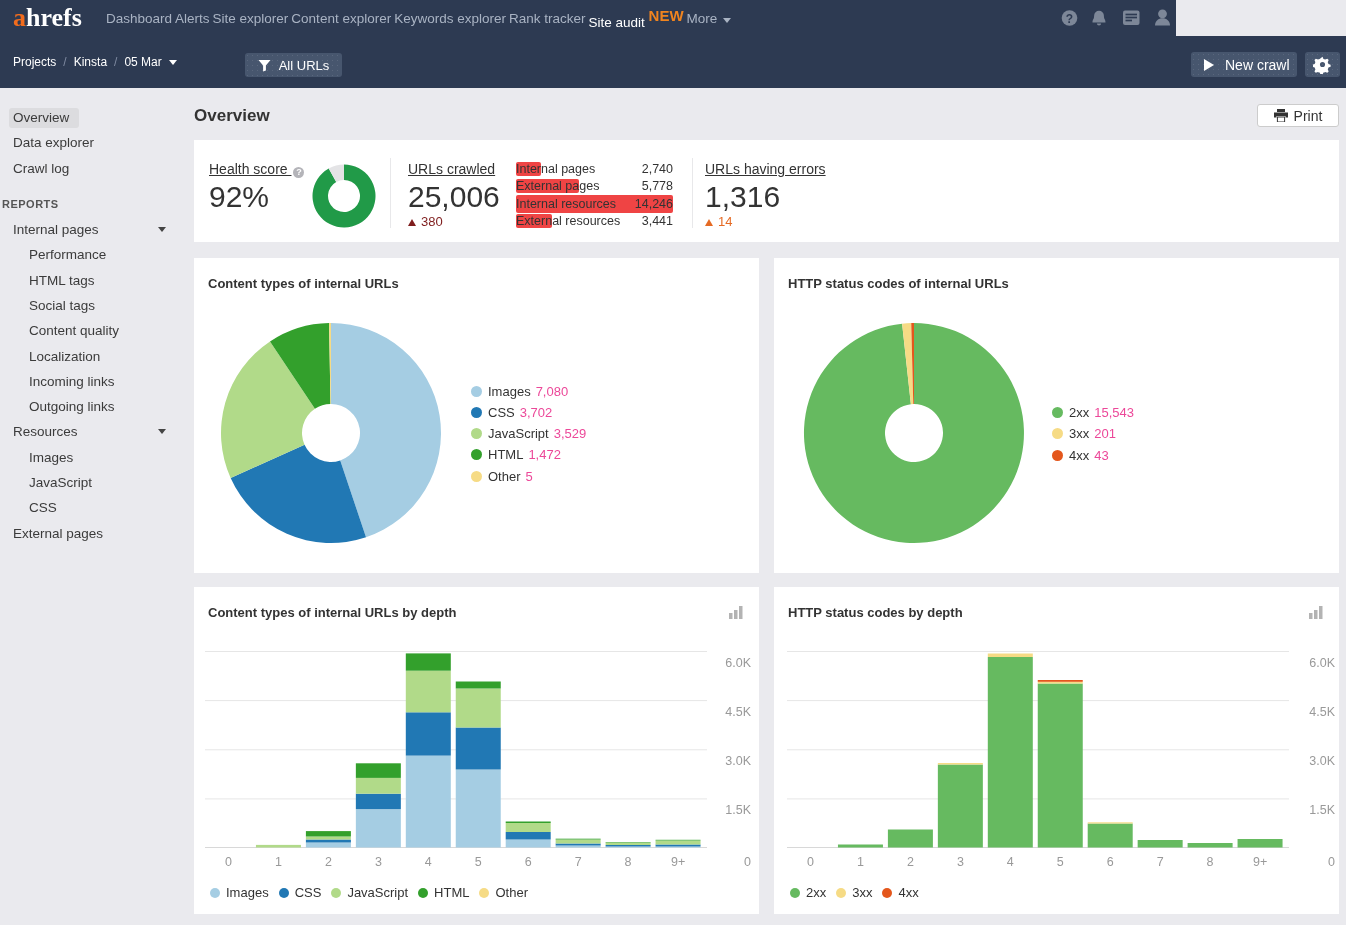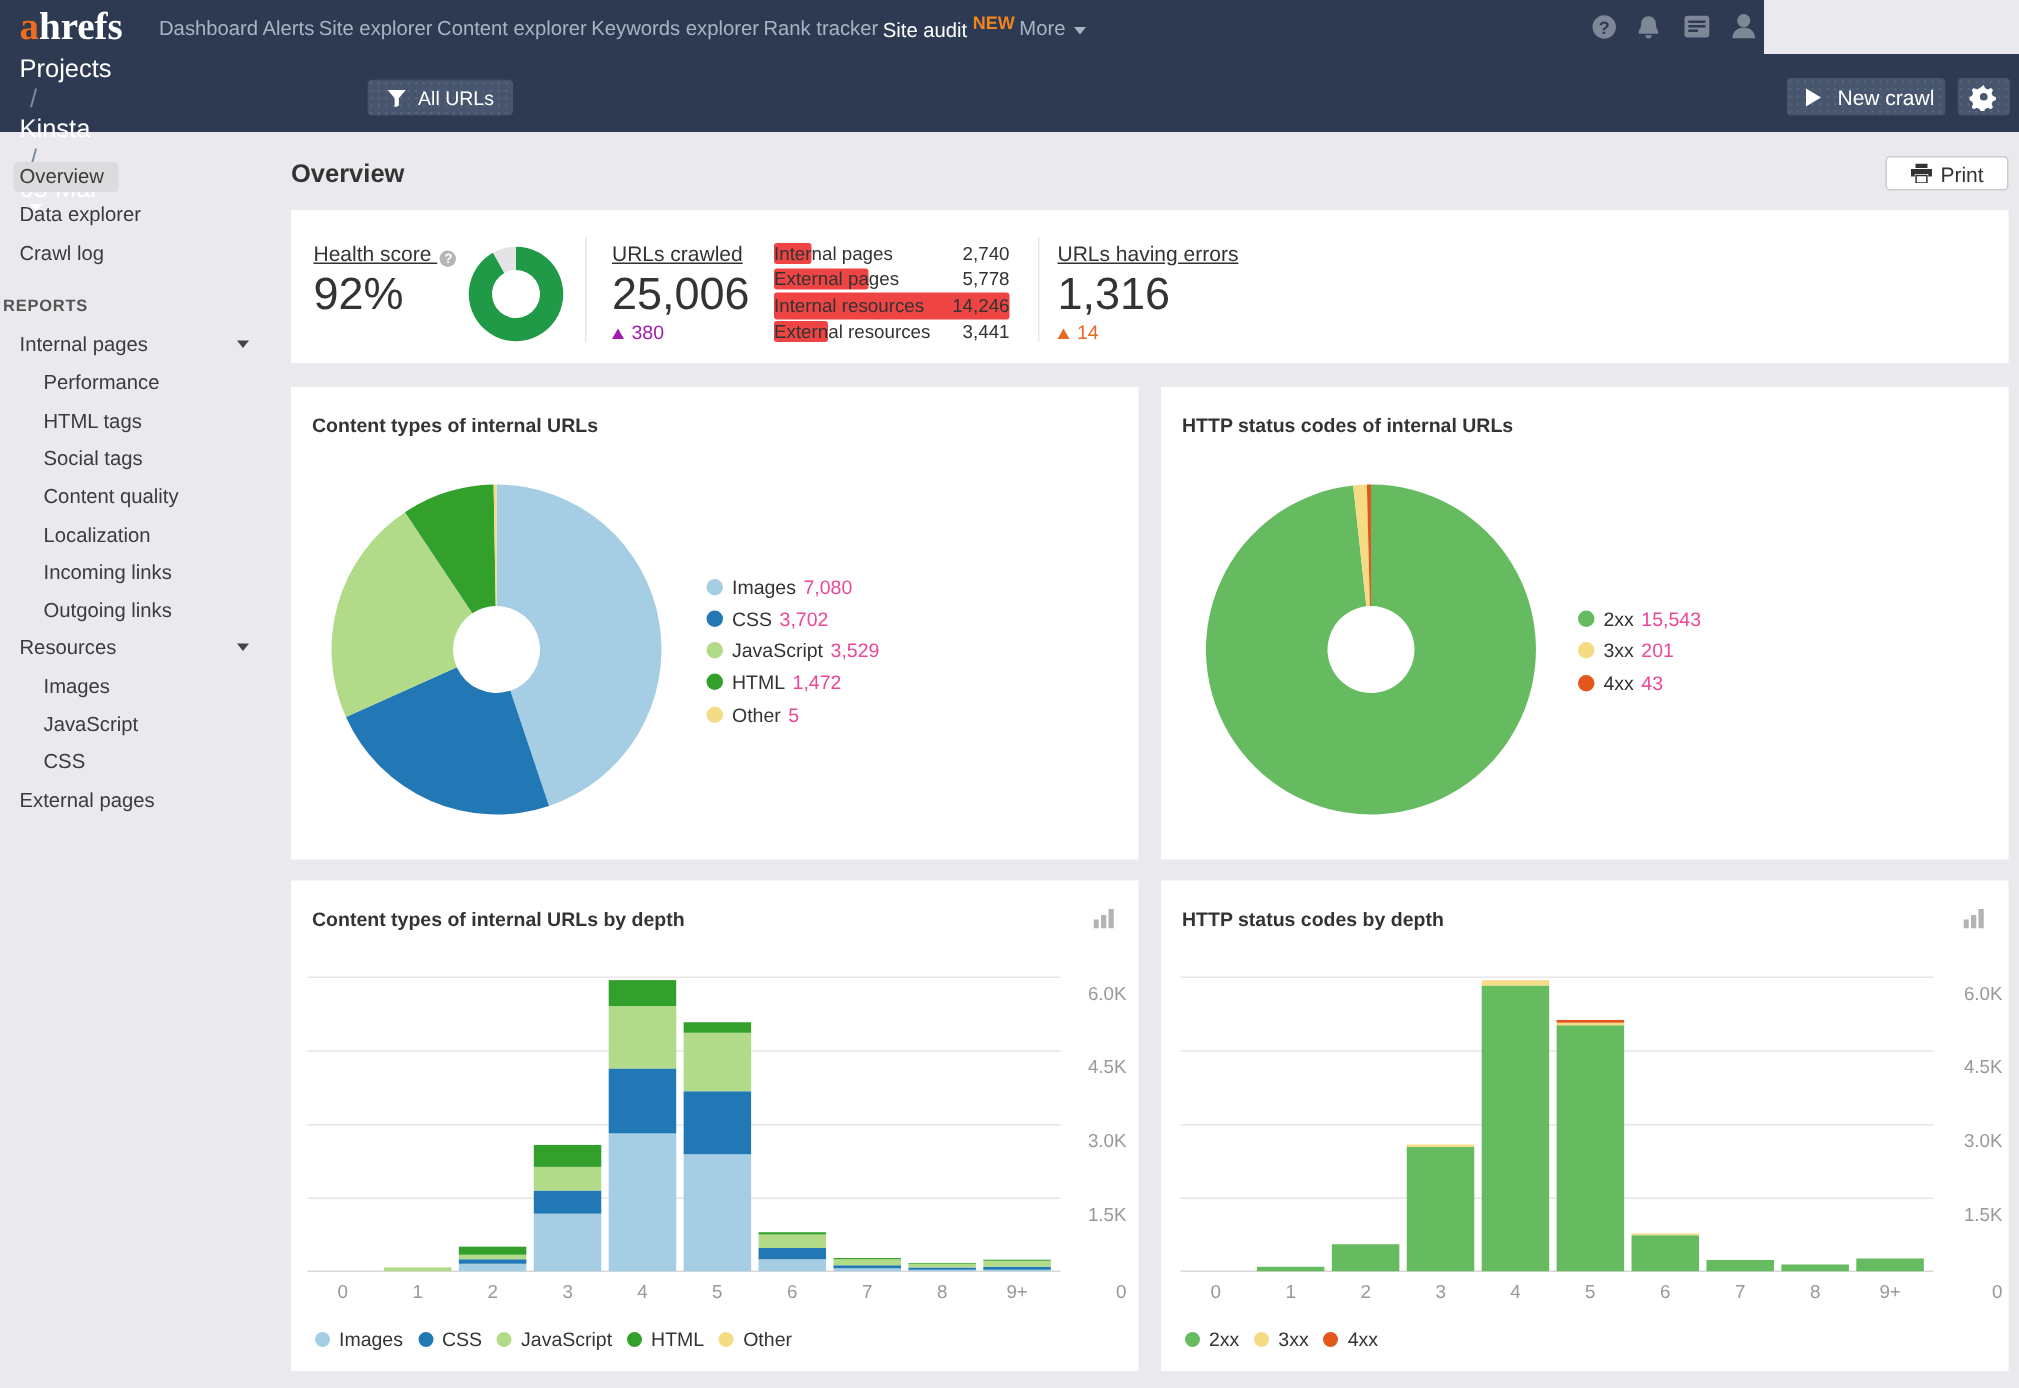--- a/index.html
+++ b/index.html
@@ -5,21 +5,21 @@
   font-family:"Liberation Sans", sans-serif; }
 .abs { position:absolute; }
 #topnav { position:absolute; left:0; top:0; width:1176px; height:36px; background:#2d3a52; }
 #subnav { position:absolute; left:0; top:36px; width:1346px; height:52px; background:#2d3a52; }
 .logo { position:absolute; left:13px; top:3px; font-size:26px; font-weight:bold; color:#fff;
   font-family:"Liberation Serif", serif; letter-spacing:0px; }
 .logo .a { color:#f26c1d; }
 .menu { position:absolute; top:0; height:36px; display:flex; align-items:center; color:#a9b3c3; font-size:13.5px; }
 .menu span { display:inline-block; }
 .navicons { position:absolute; top:0; right:0; height:36px; display:flex; align-items:center; }
-.bc { position:absolute; left:13px; top:0; height:52px; display:flex; align-items:flex-start; color:#fff; font-size:17px;flex-direction:column; }
+.bc { position:absolute; left:13px; top:0; height:52px; display:flex; align-items:center; color:#fff; font-size:12px; }
 .bc .sep { color:#7e89a0; margin:0 7px; }
 .btn-dark { background:#47566e; color:#fff; border-radius:3px;
   background-image:radial-gradient(rgba(255,255,255,0.10) 0.9px, transparent 1px);
   background-size:5px 5px; }
 .caret { display:inline-block; width:0; height:0; border-left:4.5px solid transparent;
   border-right:4.5px solid transparent; border-top:5px solid #fff; margin-left:7px; }
 .caret.gray { border-top-color:#b9c1cd; }
 .card { position:absolute; background:#fff; }
 .ctitle { position:absolute; left:14px; top:18px; font-size:13px; font-weight:bold; color:#333; }
 .biglabel { font-size:14px; color:#333;text-decoration:underline; }
@@ -46,21 +46,21 @@
 <body>
 <div id="topnav">
   <div class="logo"><span class="a">a</span>hrefs</div>
   <div class="menu" style="left:106px; gap:3px;">
     <span>Dashboard</span>
       <span>Alerts</span>
       <span>Site explorer</span>
       <span>Content explorer</span>
     <span>Keywords explorer</span>
       <span>Rank tracker</span>
-    <span style="color:#fff;">Site audit&nbsp;<sup style="color:#f0841f; font-size:12px; font-weight:bold;">NEW</sup></span>
+    <span style="color:#fff;">Site audit&nbsp;<sup style="color:#f0841f; font-size:15px; font-weight:bold;">NEW</sup></span>
     <span>More<span class="caret gray" style="margin-left:6px; border-top-color:#a9b3c3;"></span></span>
   </div>
   <div class="navicons">
     <svg width="128" height="36" viewBox="0 0 128 36">
       <g fill="#7d8798">
         <circle cx="21.5" cy="18" r="7.8"></circle>
         <text x="21.5" y="22.5" text-anchor="middle" font-size="12" font-weight="bold" fill="#2d3a52">?</text>
         <path d="M44.5 22.5 c0-3.8 1.6-2.6 1.6-6.8 a4.9 4.9 0 0 1 9.8 0 c0 4.2 1.6 3 1.6 6.8 Z"></path>
         <path d="M48.9 23.5 h4.2 a2.1 2.1 0 0 1 -4.2 0 Z"></path>
         <rect x="75" y="10.5" width="16.5" height="14.5" rx="2"></rect>
@@ -138,21 +138,21 @@
     <span style="display:inline-block; width:11px; height:11px; border-radius:50%; background:#b4b4b9; color:#fff; font-size:9px; font-weight:bold; text-align:center; line-height:11px; vertical-align:-1px; margin-left:2px;">?</span>
   </div>
   <div class="abs bignum" style="left:15px; top:40px;text-align:right;">92%</div>
   <svg class="abs" style="left:115px; top:21px;" width="70" height="70">
       <path d="M35.00 3.50A31.5 31.5 0 1 1 19.73 7.45L27.24 21.01A16 16 0 1 0 35.00 19.00Z" fill="#219a48"></path>
       <path d="M19.73 7.45A31.5 31.5 0 0 1 35.00 3.50L35.00 19.00A16 16 0 0 0 27.24 21.01Z" fill="#e4e4e6"></path>
     </svg>
   <div class="abs" style="left:196px; top:18px; width:1px; height:70px; background:#e8e8ea;"></div>
   <div class="abs biglabel" style="left:214px; top:21px;">URLs crawled</div>
   <div class="abs bignum" style="left:214px; top:40px;">25,006</div>
-  <div class="abs delta" style="left:214px; top:74px; color:#a21caf;"><span class="tri-up"></span>380</div>
+  <div class="abs delta" style="left:214px; top:74px; color:#7f1d1d;"><span class="tri-up"></span>380</div>
   <div class="abs" style="left:322px; top:20px; width:157px; font-size:12.5px; color:#333;">
     <div style="height:17.5px; display:flex; align-items:center;">
         <span style="flex:1;"><span class="hl">Inter</span>nal pages</span>
         <span>2,740</span>
       </div>
     <div style="height:17.5px; display:flex; align-items:center;">
         <span style="flex:1;"><span class="hl">External pa</span>ges</span>
         <span>5,778</span>
       </div>
     <div style="height:17.5px; display:flex; align-items:center;" class="hl">

